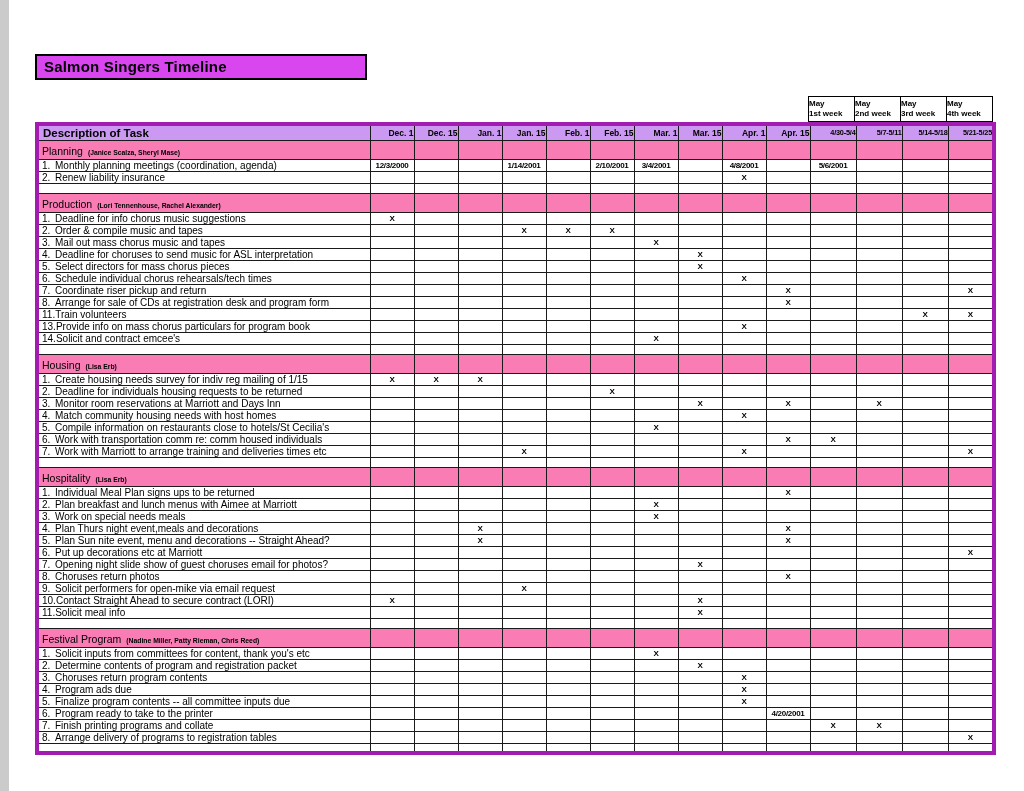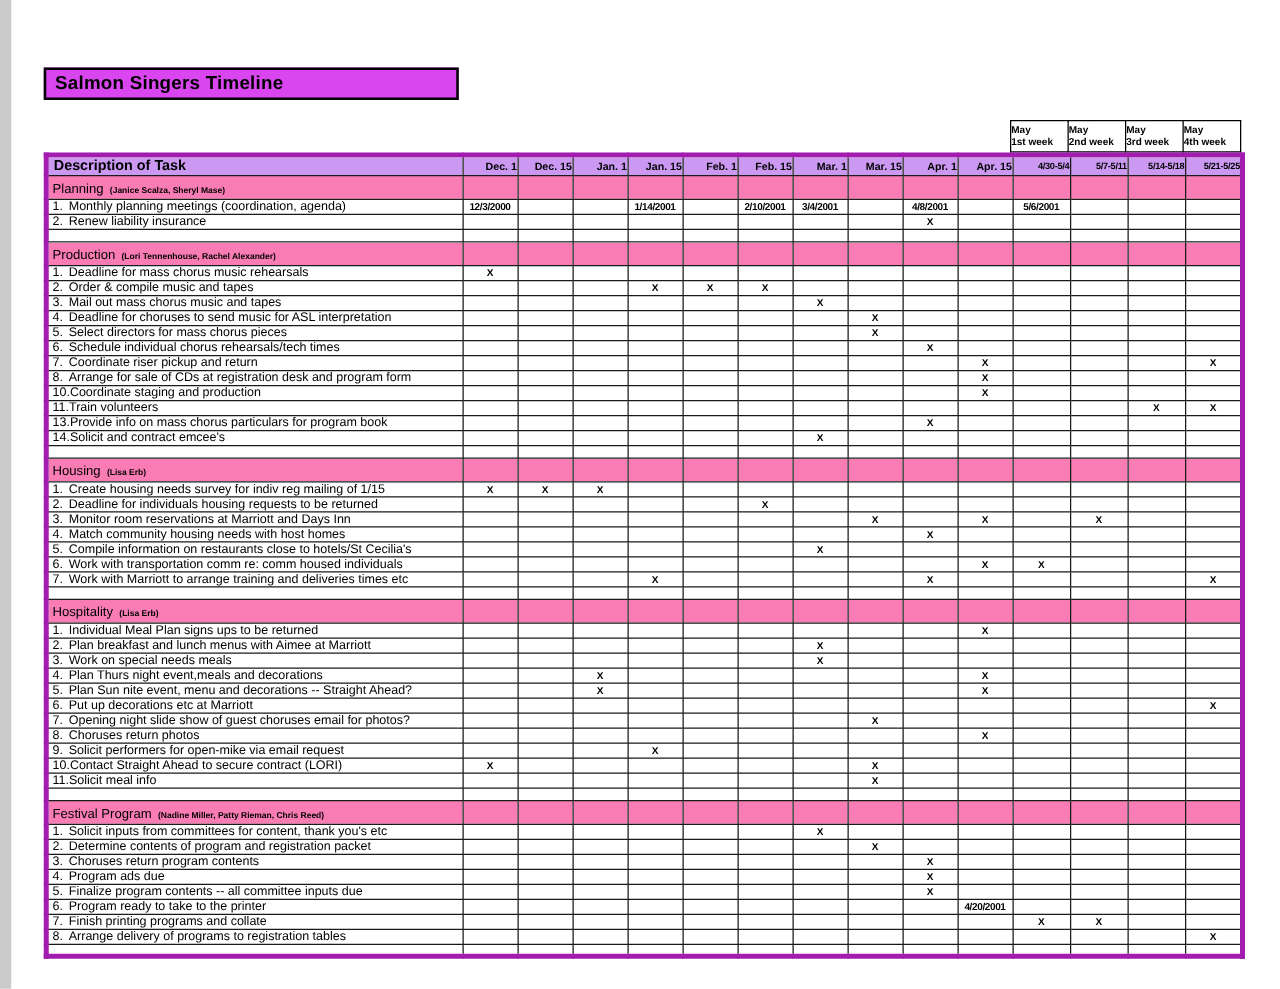--- a/index.html
+++ b/index.html
@@ -200,21 +200,21 @@
         <td></td>
         <td></td>
         <td></td>
         <td></td>
         <td></td>
         <td></td>
         <td></td>
         <td></td>
       </tr>
       <tr class="data">
-        <td class="task-cell"><span class="num">1.</span><span>Deadline for mass chorus music rehearsals</span></td>
+        <td class="task-cell"><span class="num">1.</span><span>Deadline for info chorus music suggestions</span></td>
         <td class="mark-cell">X</td>
         <td class="mark-cell"></td>
         <td class="mark-cell"></td>
         <td class="mark-cell"></td>
         <td class="mark-cell"></td>
         <td class="mark-cell"></td>
         <td class="mark-cell"></td>
         <td class="mark-cell"></td>
         <td class="mark-cell"></td>
         <td class="mark-cell"></td>
@@ -320,37 +320,20 @@
         <td class="mark-cell"></td>
         <td class="mark-cell"></td>
         <td class="mark-cell">X</td>
         <td class="mark-cell"></td>
         <td class="mark-cell"></td>
         <td class="mark-cell"></td>
         <td class="mark-cell">X</td>
       </tr>
       <tr class="data">
         <td class="task-cell"><span class="num">8.</span><span>Arrange for sale of CDs at registration desk and program form</span></td>
-        <td class="mark-cell"></td>
-        <td class="mark-cell"></td>
-        <td class="mark-cell"></td>
-        <td class="mark-cell"></td>
-        <td class="mark-cell"></td>
-        <td class="mark-cell"></td>
-        <td class="mark-cell"></td>
-        <td class="mark-cell"></td>
-        <td class="mark-cell"></td>
-        <td class="mark-cell">X</td>
-        <td class="mark-cell"></td>
-        <td class="mark-cell"></td>
-        <td class="mark-cell"></td>
-        <td class="mark-cell"></td>
-      </tr>
-      <tr class="data">
-        <td class="task-cell"><span class="num">10.</span><span>Coordinate staging and production</span></td>
         <td class="mark-cell"></td>
         <td class="mark-cell"></td>
         <td class="mark-cell"></td>
         <td class="mark-cell"></td>
         <td class="mark-cell"></td>
         <td class="mark-cell"></td>
         <td class="mark-cell"></td>
         <td class="mark-cell"></td>
         <td class="mark-cell"></td>
         <td class="mark-cell">X</td>

